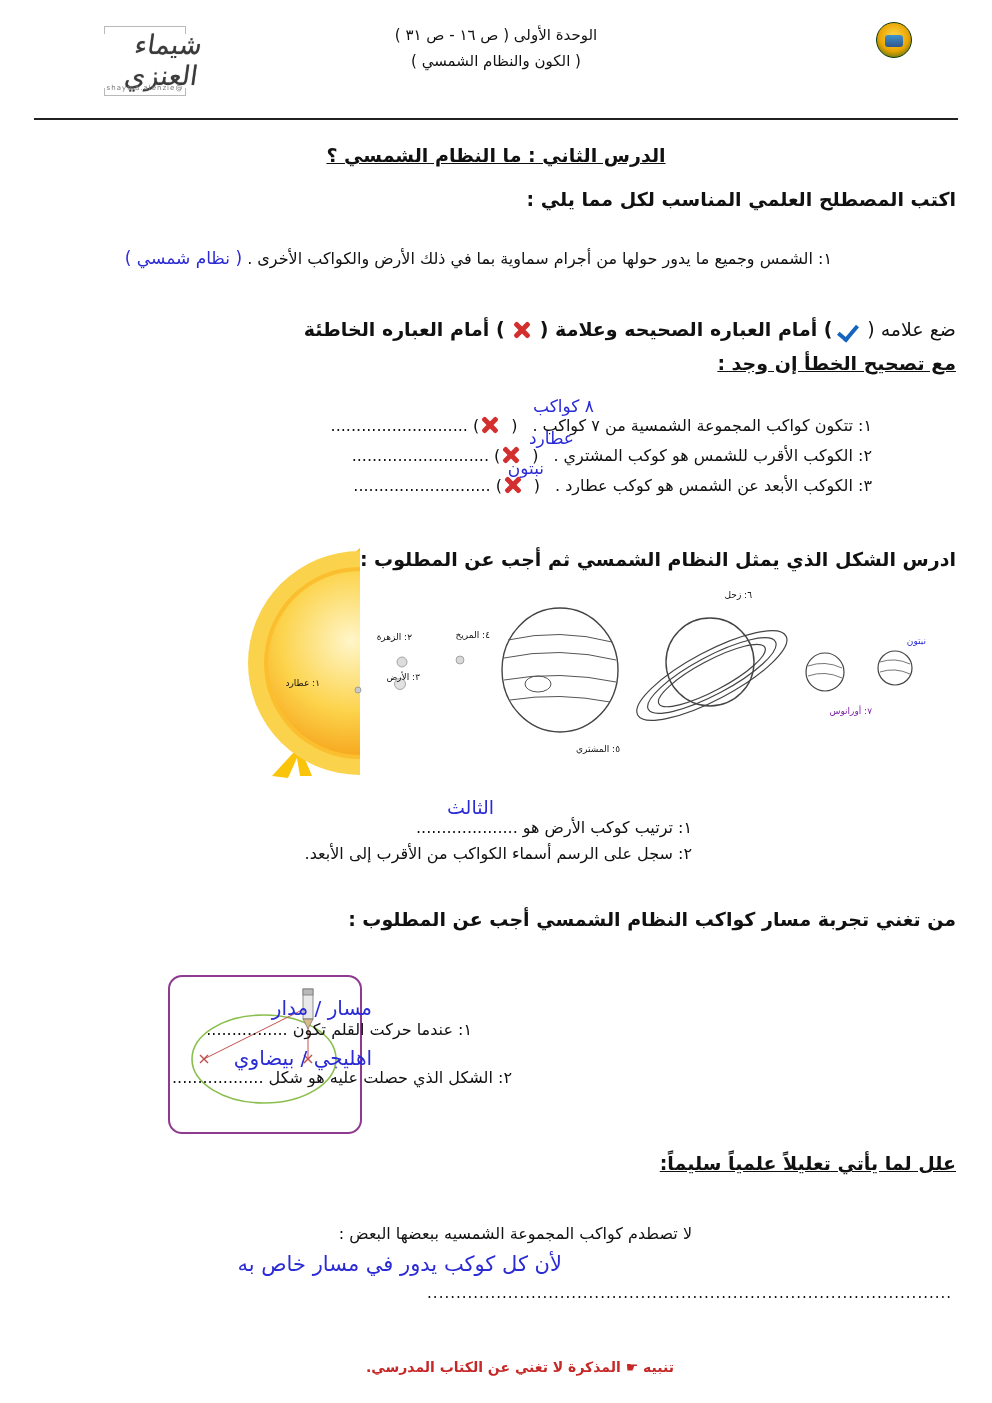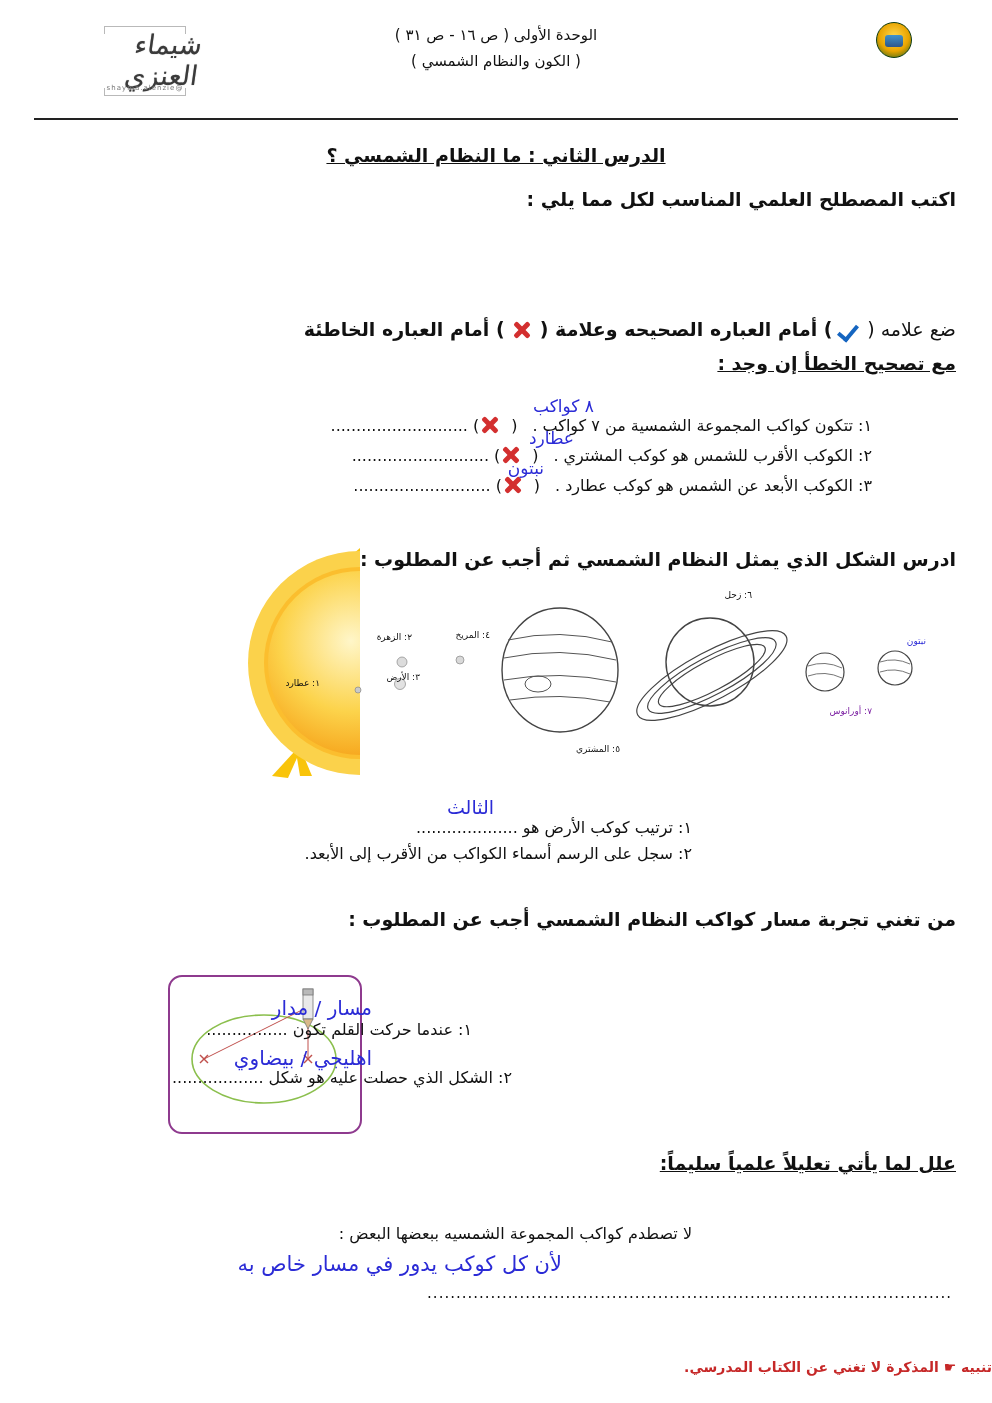--- a/index.html
+++ b/index.html
@@ -97,21 +97,21 @@
   .plabel.purple{color:#7b1fa2;}
 
   
   .expbox{
     position:absolute;left:168px;top:975px;width:190px;height:155px;
     border:2px solid #8e3a8e;border-radius:14px;background:#fff;
   }
 
   
   .footer{
-    position:absolute;left:0;right:0;bottom:28px;text-align:right;
+    position:absolute;left:0;right:0;bottom:28px;text-align:center;
     color:#c62828;font-size:14px;font-weight:bold;padding-left:48px;
   }
 </style>
 </head>
 <body>
 
 <div class="page">
 
   <div class="header">
 
@@ -130,20 +130,25 @@
     <div class="logo-right">
       <div class="emblem"></div>
     </div>
   </div>
   <div class="rule"></div>
 
   <div class="abs h-title u" style="top:144px;left:0;right:0;text-align:center;">الدرس الثاني : ما النظام الشمسي ؟</div>
 
   <div class="abs h-title" style="top:188px;right:36px;">اكتب المصطلح العلمي المناسب لكل مما يلي :</div>
 
+  <div class="abs q-line" style="top:248px;right:160px;width:720px;text-align:right;">
+    <span>١:</span>
+    <span>الشمس وجميع ما يدور حولها من أجرام سماوية بما في ذلك الأرض والكواكب الأخرى .</span>
+    <span class="answer-ar" style="font-size:17px;">( نظام شمسي )</span>
+  </div>
 
   <div class="abs h-title" style="top:318px;right:36px;left:210px;text-align:right;">
     <span style="font-size:19px;font-weight:normal;margin-top:16px;">ضع علامه ( </span><span class="mark check"></span><span style="font-size:19px;font-weight:bold;"> ) أمام العباره الصحيحه وعلامة ( </span><span class="mark x"></span><span style="font-size:19px;font-weight:bold;"> ) أمام العباره الخاطئة</span>
   </div>
   <div class="abs h-title u" style="top:352px;right:36px;">مع تصحيح الخطأ إن وجد :</div>
 
   <div class="abs q-line" style="top:414px;right:120px;width:780px;text-align:right;">
     <span>١:</span>
     <span>تتكون كواكب المجموعة الشمسية من ٧ كواكب .</span>
     <span style="display:inline-block;width:26px;text-align:center;">(</span><span class="mark x"></span><span>)</span>

